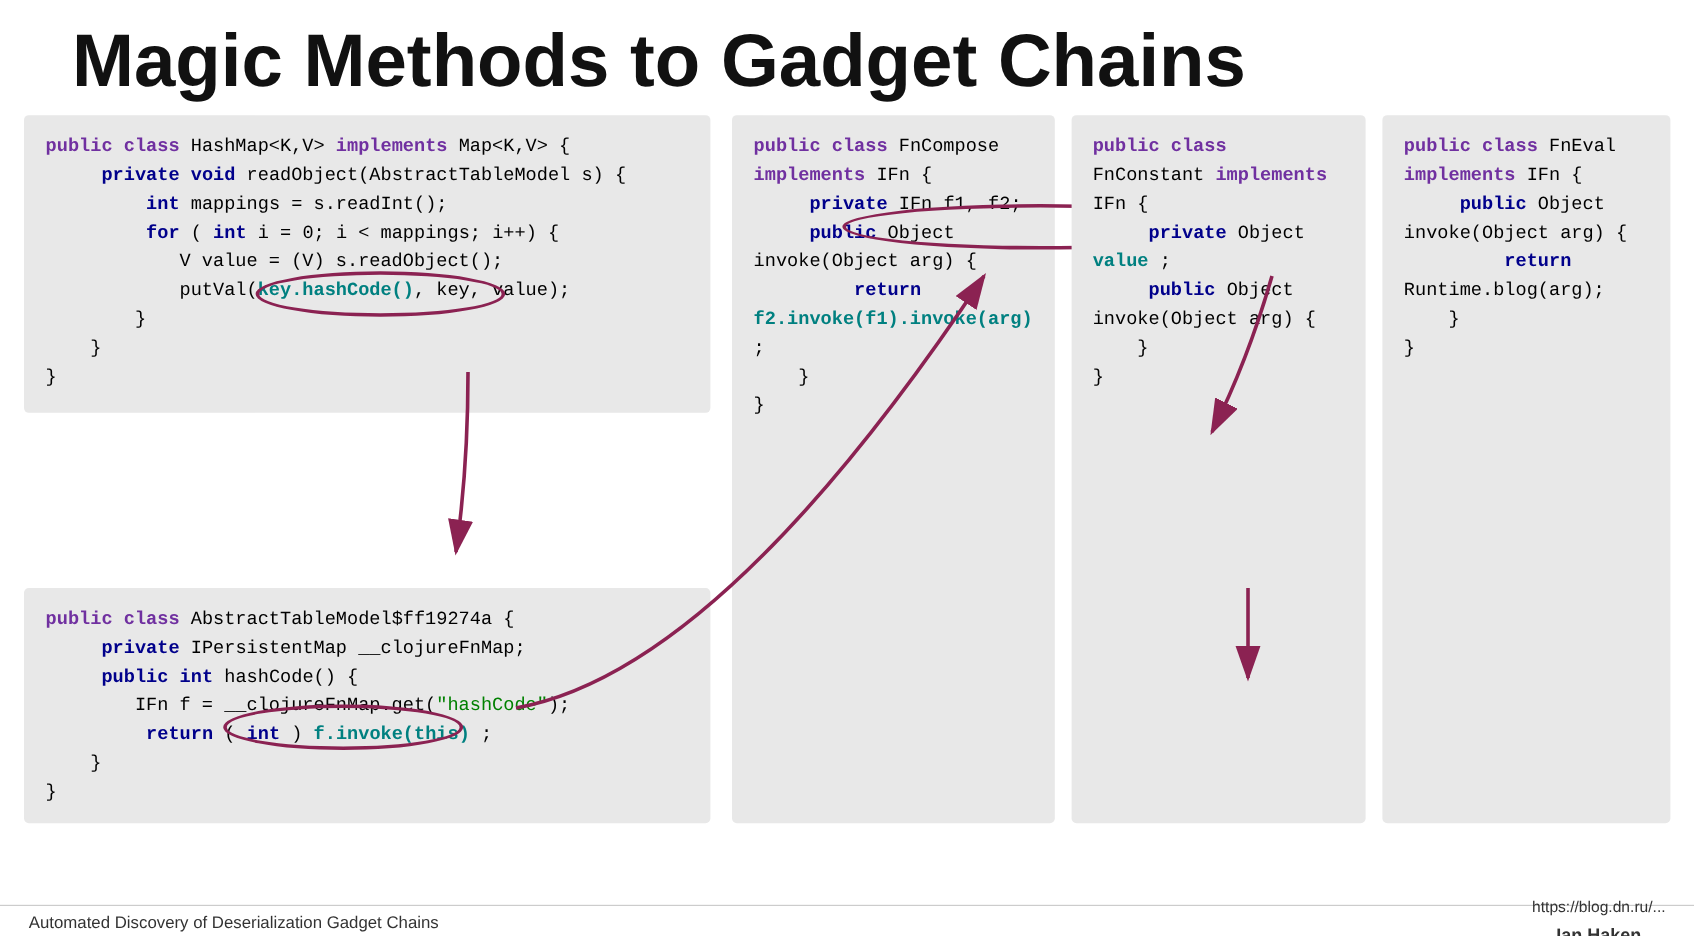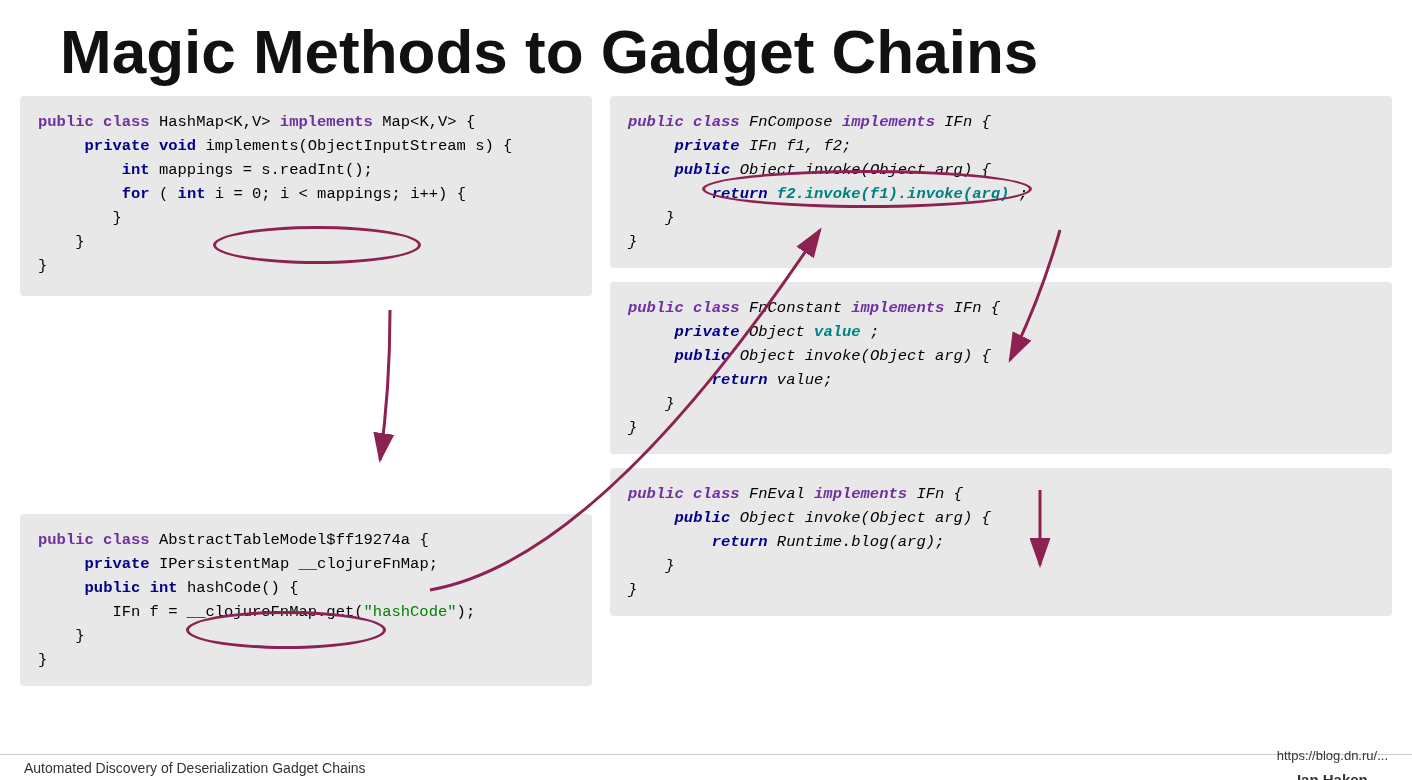--- a/index.html
+++ b/index.html
@@ -28,24 +28,23 @@
     .left-panel {
       display: flex;
       flex-direction: column;
       gap: 14px;
       width: 572px;
       flex-shrink: 0;
       justify-content: space-between;
     }
     .right-panel {
       display: flex;
-      flex-direction: column;
+      flex-direction: row;
       gap: 14px;
       flex: 1;
-      font-style: italic;
     }
     .code-block {
       background: #e8e8e8;
       border-radius: 4px;
       padding: 14px 18px;
       font-family: 'Courier New', Courier, monospace;
       font-size: 15.5px;
       line-height: 1.55;
       position: relative;
     }
@@ -119,35 +118,41 @@
     <div class="code-block" id="left-top" style="padding-bottom:18px;">
       <div>
         <span class="kw-purple">public class</span>
         <span> HashMap&lt;K,V&gt; </span>
         <span class="kw-purple">implements</span>
         <span> Map&lt;K,V&gt; {</span>
       </div>
       <div>
         <span>&nbsp;&nbsp;&nbsp;&nbsp;</span>
         <span class="kw-blue">private void</span>
-        <span> implements(ObjectInputStream s) {</span>
+        <span> readObject(AbstractTableModel s) {</span>
       </div>
       <div>
         <span>&nbsp;&nbsp;&nbsp;&nbsp;&nbsp;&nbsp;&nbsp;&nbsp;</span>
         <span class="kw-blue">int</span>
         <span> mappings = s.readInt();</span>
       </div>
       <div>
         <span>&nbsp;&nbsp;&nbsp;&nbsp;&nbsp;&nbsp;&nbsp;&nbsp;</span>
         <span class="kw-blue">for</span>
         <span> (</span>
         <span class="kw-blue">int</span>
         <span> i = 0; i &lt; mappings; i++) {</span>
       </div>
       <div>
+        <span>&nbsp;&nbsp;&nbsp;&nbsp;&nbsp;&nbsp;&nbsp;&nbsp;&nbsp;&nbsp;&nbsp;&nbsp;V value = (V) s.readObject();</span>
+      </div>
+      <div>
+        <span>&nbsp;&nbsp;&nbsp;&nbsp;&nbsp;&nbsp;&nbsp;&nbsp;&nbsp;&nbsp;&nbsp;&nbsp;putVal(</span><span class="kw-teal">key.hashCode()</span><span>, key, value);</span>
+      </div>
+      <div>
         <span>&nbsp;&nbsp;&nbsp;&nbsp;&nbsp;&nbsp;&nbsp;&nbsp;}</span>
       </div>
       <div>
         <span>&nbsp;&nbsp;&nbsp;&nbsp;}</span>
       </div>
       <div>
         <span>}</span>
       </div>
 
       <div class="oval" style="left:193px; top:130px; width:208px; height:38px;"></div>
@@ -167,20 +172,29 @@
         <span>&nbsp;&nbsp;&nbsp;&nbsp;</span>
         <span class="kw-blue">public</span>
         <span> </span>
         <span class="kw-blue">int</span>
         <span> hashCode() {</span>
       </div>
       <div>
         <span>&nbsp;&nbsp;&nbsp;&nbsp;&nbsp;&nbsp;&nbsp;&nbsp;IFn f = __clojureFnMap.get(</span><span class="str">"hashCode"</span><span>);</span>
       </div>
       <div>
+        <span>&nbsp;&nbsp;&nbsp;&nbsp;&nbsp;&nbsp;&nbsp;&nbsp;</span>
+        <span class="kw-blue">return</span>
+        <span> (</span>
+        <span class="kw-blue">int</span>
+        <span>) </span>
+        <span class="kw-teal">f.invoke(this)</span>
+        <span>;</span>
+      </div>
+      <div>
         <span>&nbsp;&nbsp;&nbsp;&nbsp;}</span>
       </div>
       <div>
         <span>}</span>
       </div>
 
       <div class="oval" style="left:166px; top:97px; width:200px; height:38px;"></div>
     </div>
 
   </div>
@@ -232,25 +246,20 @@
         <span>&nbsp;&nbsp;&nbsp;&nbsp;</span>
         <span class="kw-blue">private</span>
         <span> Object </span>
         <span class="kw-teal">value</span>
         <span>;</span>
       </div>
       <div>
         <span>&nbsp;&nbsp;&nbsp;&nbsp;</span>
         <span class="kw-blue">public</span>
         <span> Object invoke(Object arg) {</span>
-      </div>
-      <div>
-        <span>&nbsp;&nbsp;&nbsp;&nbsp;&nbsp;&nbsp;&nbsp;&nbsp;</span>
-        <span class="kw-blue">return</span>
-        <span> value;</span>
       </div>
       <div>
         <span>&nbsp;&nbsp;&nbsp;&nbsp;}</span>
       </div>
       <div>
         <span>}</span>
       </div>
     </div>
 
     <div class="code-block" id="right-bottom">

